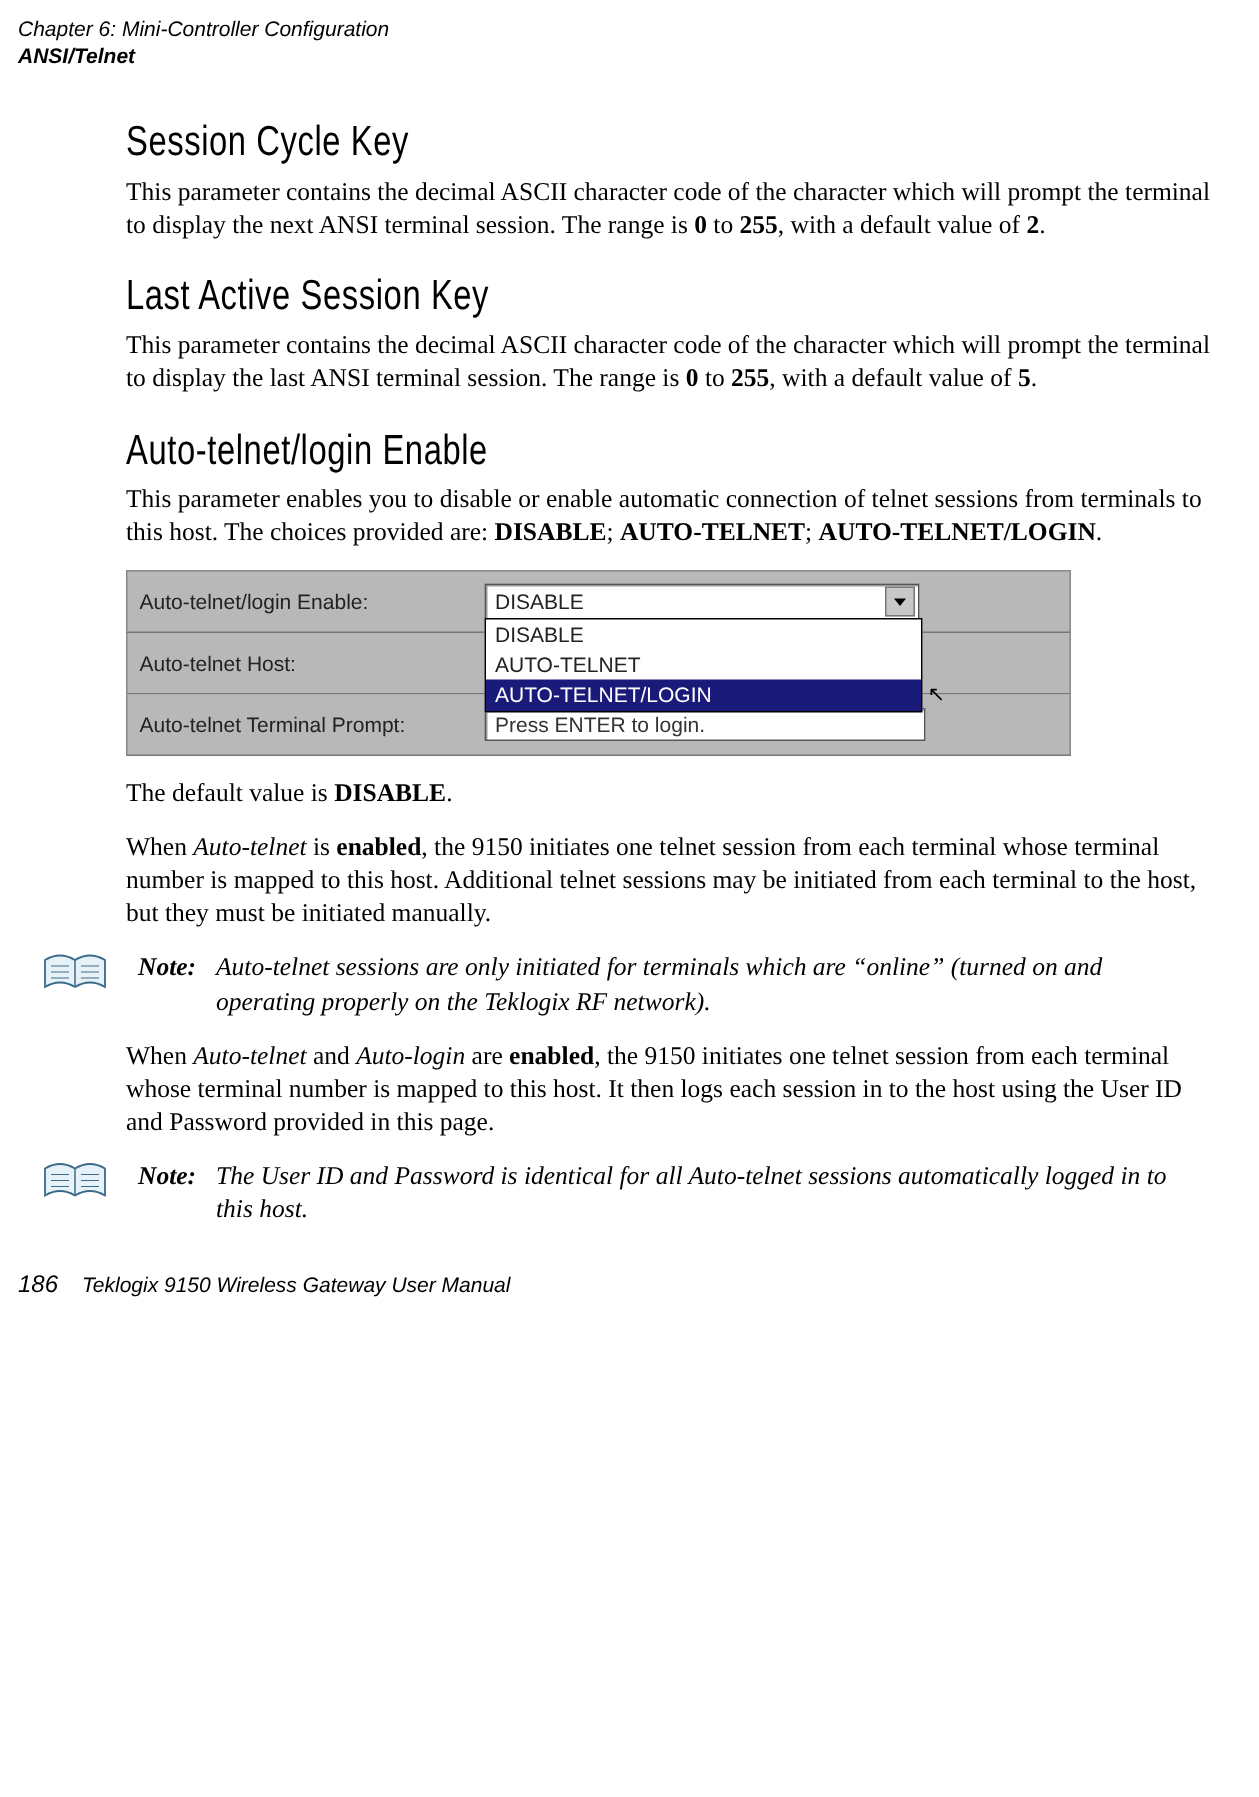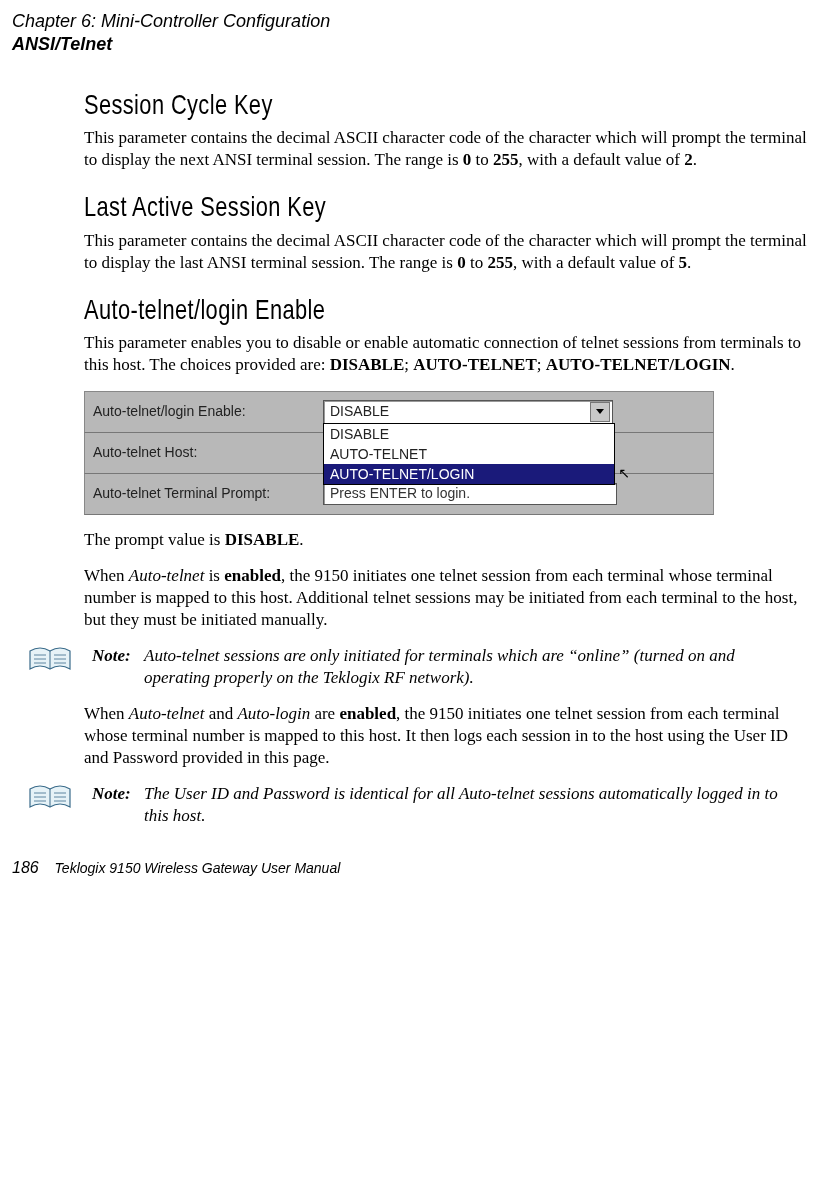--- a/index.html
+++ b/index.html
@@ -8,21 +8,21 @@
     line-height: 1.3;
     margin: 0;
     padding: 10px 12px 20px 12px;
     width: 815px;
     color: #000;
     background: #fff;
   }
   .header-area {
     font-style: italic;
     font-family: Arial, Helvetica, sans-serif;
-    font-size: 18px;
+    font-size: 14px;
     margin-bottom: 30px;
   }
   .header-line1 { }
   .header-line2 { font-weight: bold; }
   .content {
     margin-left: 72px;
   }
   h2.section-heading {
     font-family: Arial, Helvetica, sans-serif;
     font-weight: 300;
@@ -224,21 +224,21 @@
       <div class="ui-label">Auto-telnet Terminal Prompt:</div>
       <div class="ui-field-wrap">
         <div class="ui-input">
           <span>Press ENTER to login.</span>
         </div>
       </div>
     </div>
   </div>
 
   <p class="body">
-    <span>The prompt value is </span><span class="bold">DISABLE</span><span>.</span>
+    <span>The default value is </span><span class="bold">DISABLE</span><span>.</span>
   </p>
 
 
   <p class="body">
     <span>When </span><span class="italic">Auto-telnet</span><span> is </span><span class="bold">enabled</span><span>, the 9150 initiates one telnet session from each terminal whose terminal number is mapped to this host. Additional telnet sessions may be initiated from each terminal to the host, but they must be initiated manually.</span>
   </p>
 
   <div class="note-block">
     <div class="note-icon">
       <svg viewBox="0 0 44 30">

